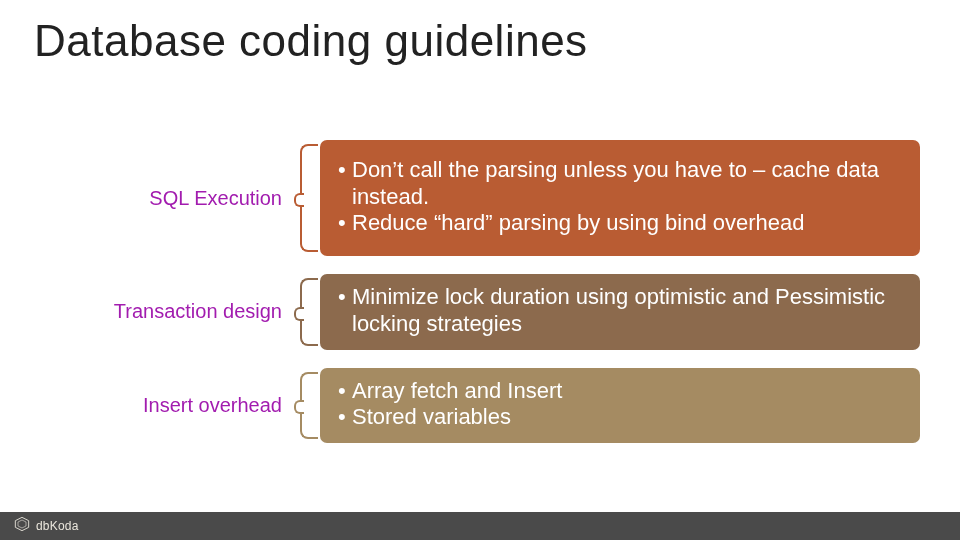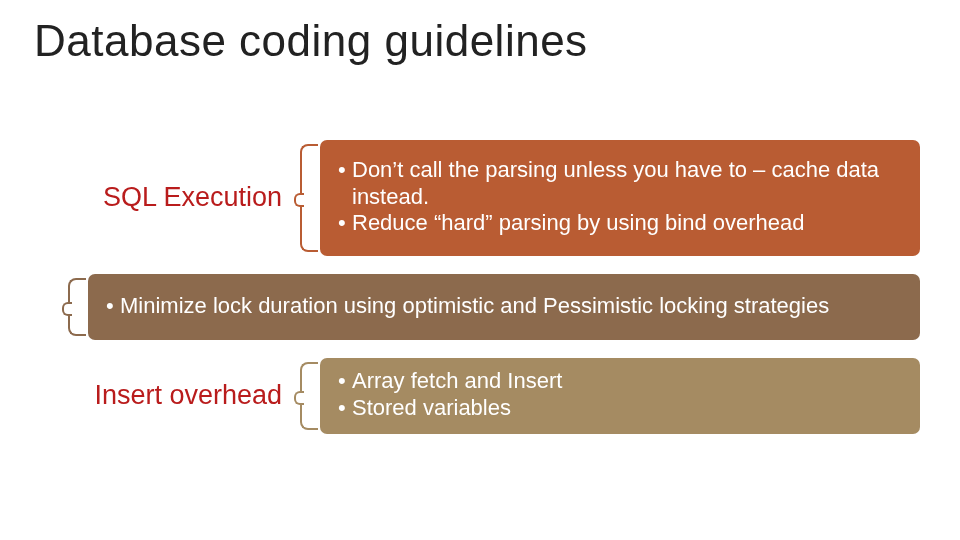--- a/index.html
+++ b/index.html
@@ -33,22 +33,22 @@
   .row {
     display: flex;
     align-items: stretch;
   }
 
   .row-label {
     width: 232px;
     display: flex;
     align-items: center;
     justify-content: flex-end;
-    font-size: 27px;
-    color: #b91c1c;
+    font-size: 20px;
+    color: #a21caf;
     text-align: right;
     padding-right: 10px;
     line-height: 1.15;
   }
 
   .bracket {
     width: 28px;
     position: relative;
     flex-shrink: 0;
   }
@@ -138,20 +138,21 @@
           <span class="txt">Don’t call the parsing unless you have to – cache data instead.</span>
         </div>
         <div class="bullet">
           <span class="dot">•</span>
           <span class="txt">Reduce “hard” parsing by using bind overhead</span>
         </div>
       </div>
     </div>
 
     <div class="row">
+      <div class="row-label">Transaction design</div>
       <div class="bracket"></div>
       <div class="box">
         <div class="bullet">
           <span class="dot">•</span>
           <span class="txt">Minimize lock duration using optimistic and Pessimistic locking strategies</span>
         </div>
       </div>
     </div>
 
     <div class="row">
@@ -164,14 +165,23 @@
         </div>
         <div class="bullet">
           <span class="dot">•</span>
           <span class="txt">Stored variables</span>
         </div>
       </div>
     </div>
 
   </div>
 
+  <div class="footer">
+    <span>
+      <svg width="16" height="16" viewBox="0 0 24 24">
+        <polygon points="12,2 22,7 22,17 12,22 2,17 2,7" fill="none" stroke="#eae6dc" stroke-width="1.5"></polygon>
+        <polygon points="12,6 18,9 18,15 12,18 6,15 6,9" fill="none" stroke="#eae6dc" stroke-width="1"></polygon>
+      </svg>
+    </span>
+    <span class="brand">dbKoda</span>
+  </div>
 
 </div>
 
 </body></html>

